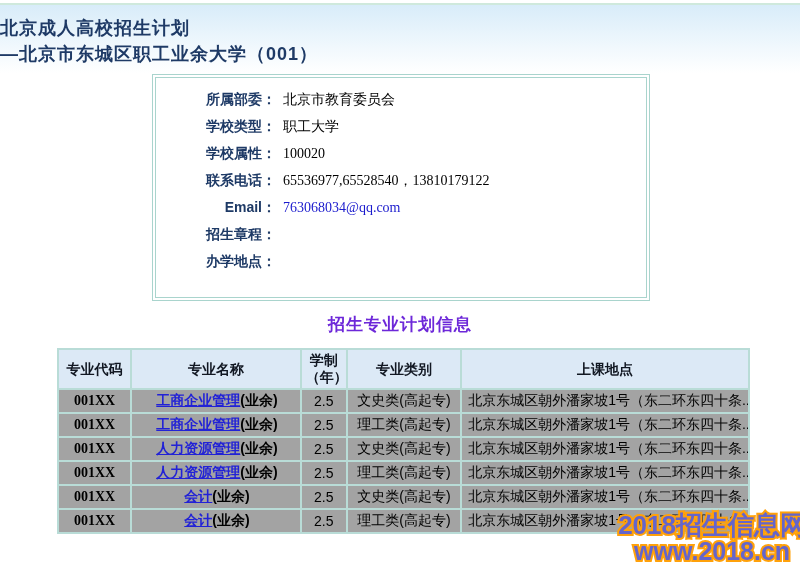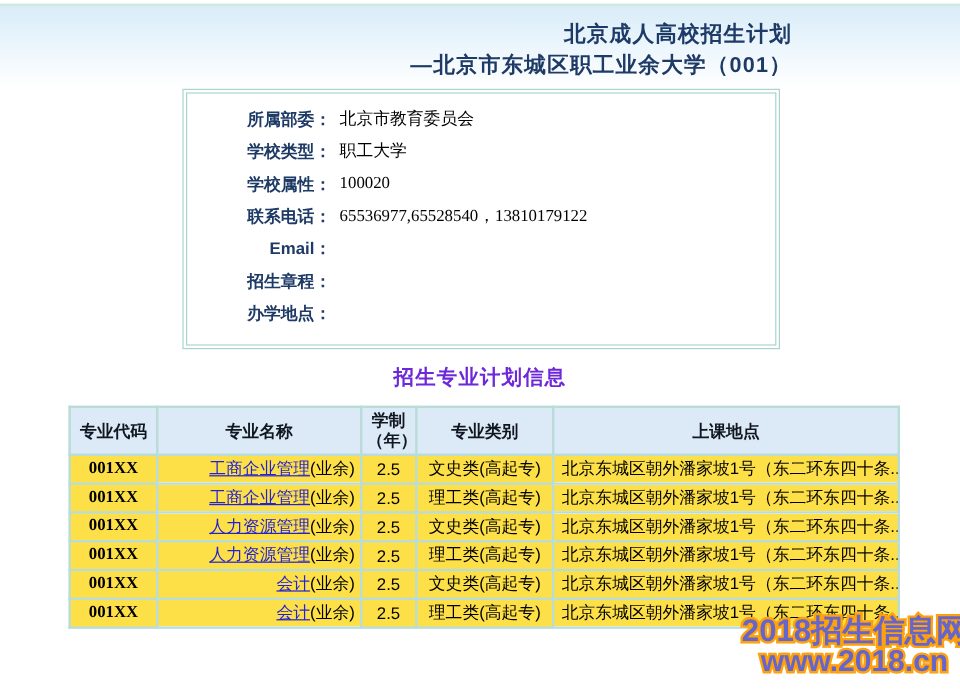--- a/index.html
+++ b/index.html
@@ -11,34 +11,34 @@
     position: relative;
   }
   
   .top-white { height: 3px; background: #ffffff; }
   .teal-line { height: 2px; background: #cfe9dc; }
   .banner {
     height: 68px;
     background: linear-gradient(to bottom, #d8ecf9 0%, #eaf5fc 45%, #ffffff 100%);
     padding-top: 10px;
   }
-  .title-block { width: 660px; text-align: right; }
+  .title-block { width: 660px; text-align: left; }
   .title-line {
     font-size: 18px; font-weight: bold; color: #1e3a66;
     line-height: 26px; letter-spacing: 1px;
   }
   
   .info-box {
     margin: 4px 0 0 155px;
     width: 492px;
     border: 1px solid #a9d4cd;
     outline: 1px solid #a9d4cd;
     outline-offset: 2px;
     background: #ffffff;
-    padding: 12px 8px 8px 8px;
+    padding: 12px 8px 18px 8px;
   }
   .info-row { display: flex; margin-bottom: 8px; line-height: 19px; }
   .info-label {
     width: 112px; text-align: right; flex: 0 0 112px;
     font-weight: bold; color: #1e3a66; font-size: 14px;
     white-space: nowrap;
   }
   .info-value {
     margin-left: 7px; color: #000000; font-size: 14px;
     font-family: "Liberation Serif", serif;
@@ -63,31 +63,31 @@
   .plan-table th, .plan-table td {
     border: 2px solid #b9dcd7;
     padding: 2px 4px;
   }
   .plan-table th {
     background: #dce9f6;
     font-weight: bold; color: #111722;
     text-align: center;
     height: 38px; line-height: 17px;
   }
-  .plan-table td { height: 23px; background: #fde047; color: #000; }
+  .plan-table td { height: 23px; background: #a3a3a3; color: #000; }
   .col-code  { width: 73px;  }
   .col-name  { width: 169px; }
   .col-dur   { width: 46px;  }
   .col-cat   { width: 114px; }
   .col-loc   { width: 287px; }
   td.cell-code {
     text-align: center; font-weight: bold;
     font-family: "Liberation Serif", serif;
   }
-  td.cell-name { text-align: right; padding-left: 6px; white-space: nowrap; overflow: hidden; }
+  td.cell-name { text-align: center; padding-left: 6px; white-space: nowrap; overflow: hidden; font-weight: bold; }
   td.cell-name a { color: #2222d6; text-decoration: underline; cursor: pointer; }
   td.cell-dur { text-align: center; font-family: Liberation Sans, sans-serif; }
   td.cell-cat { text-align: center; }
   td.cell-loc { text-align: left; padding-left: 6px; white-space: nowrap; overflow: hidden; }
   
   .watermark {
     position: absolute;
     top: 512px; right: -6px;
     text-align: center;
     font-weight: bold;
@@ -128,20 +128,21 @@
     <div class="info-row">
       <span class="info-label">学校属性：</span>
       <span class="info-value">100020</span>
     </div>
     <div class="info-row">
       <span class="info-label">联系电话：</span>
       <span class="info-value">65536977,65528540，13810179122</span>
     </div>
     <div class="info-row">
       <span class="info-label">Email：</span>
+      <span class="info-value"><a>763068034@qq.com</a></span>
     </div>
     <div class="info-row">
       <span class="info-label">招生章程：</span>
       <span class="info-value"></span>
     </div>
     <div class="info-row">
       <span class="info-label">办学地点：</span>
     </div>
   </div>
 

